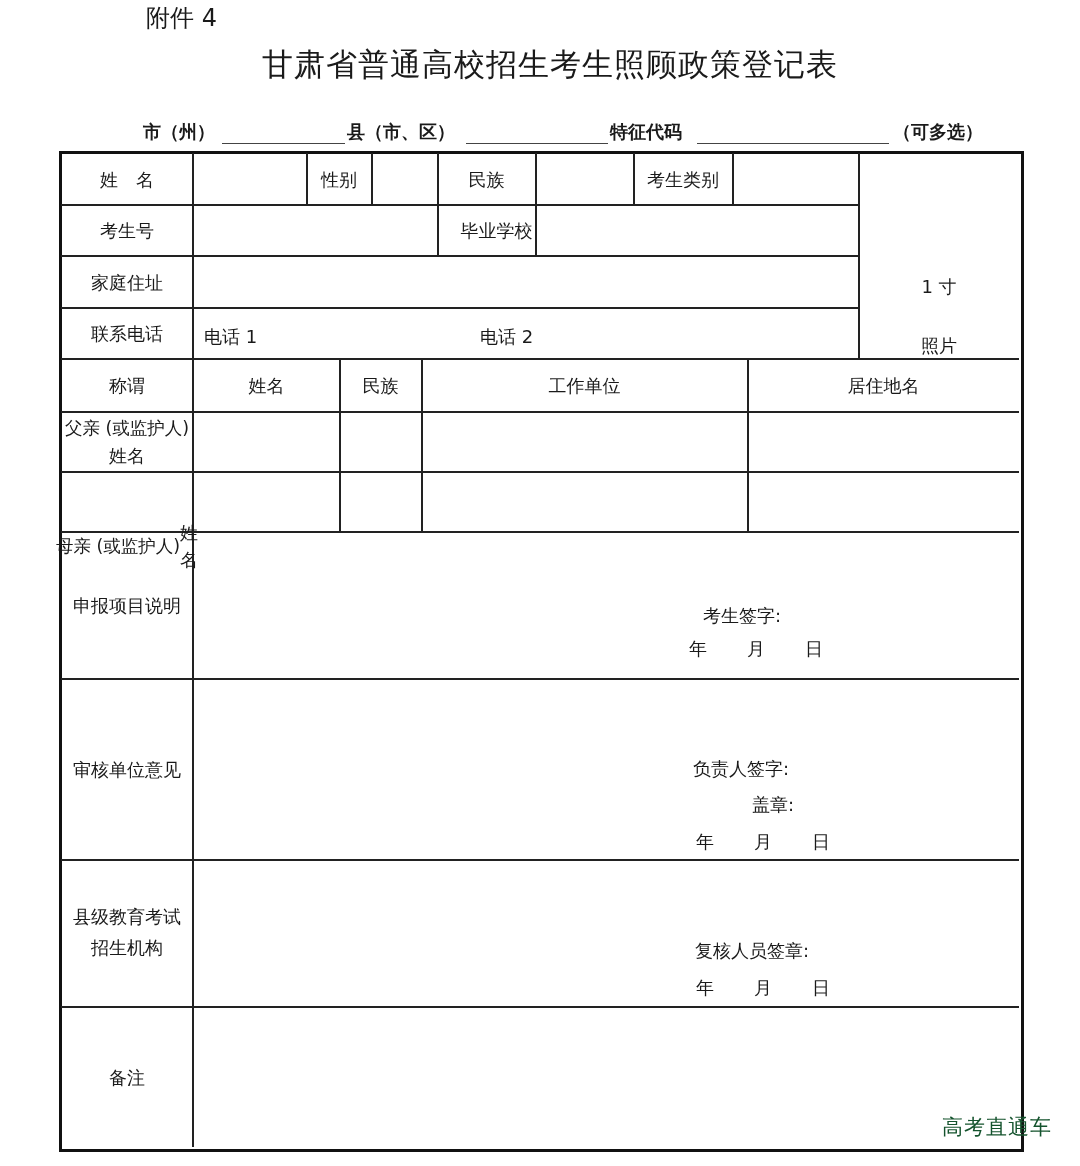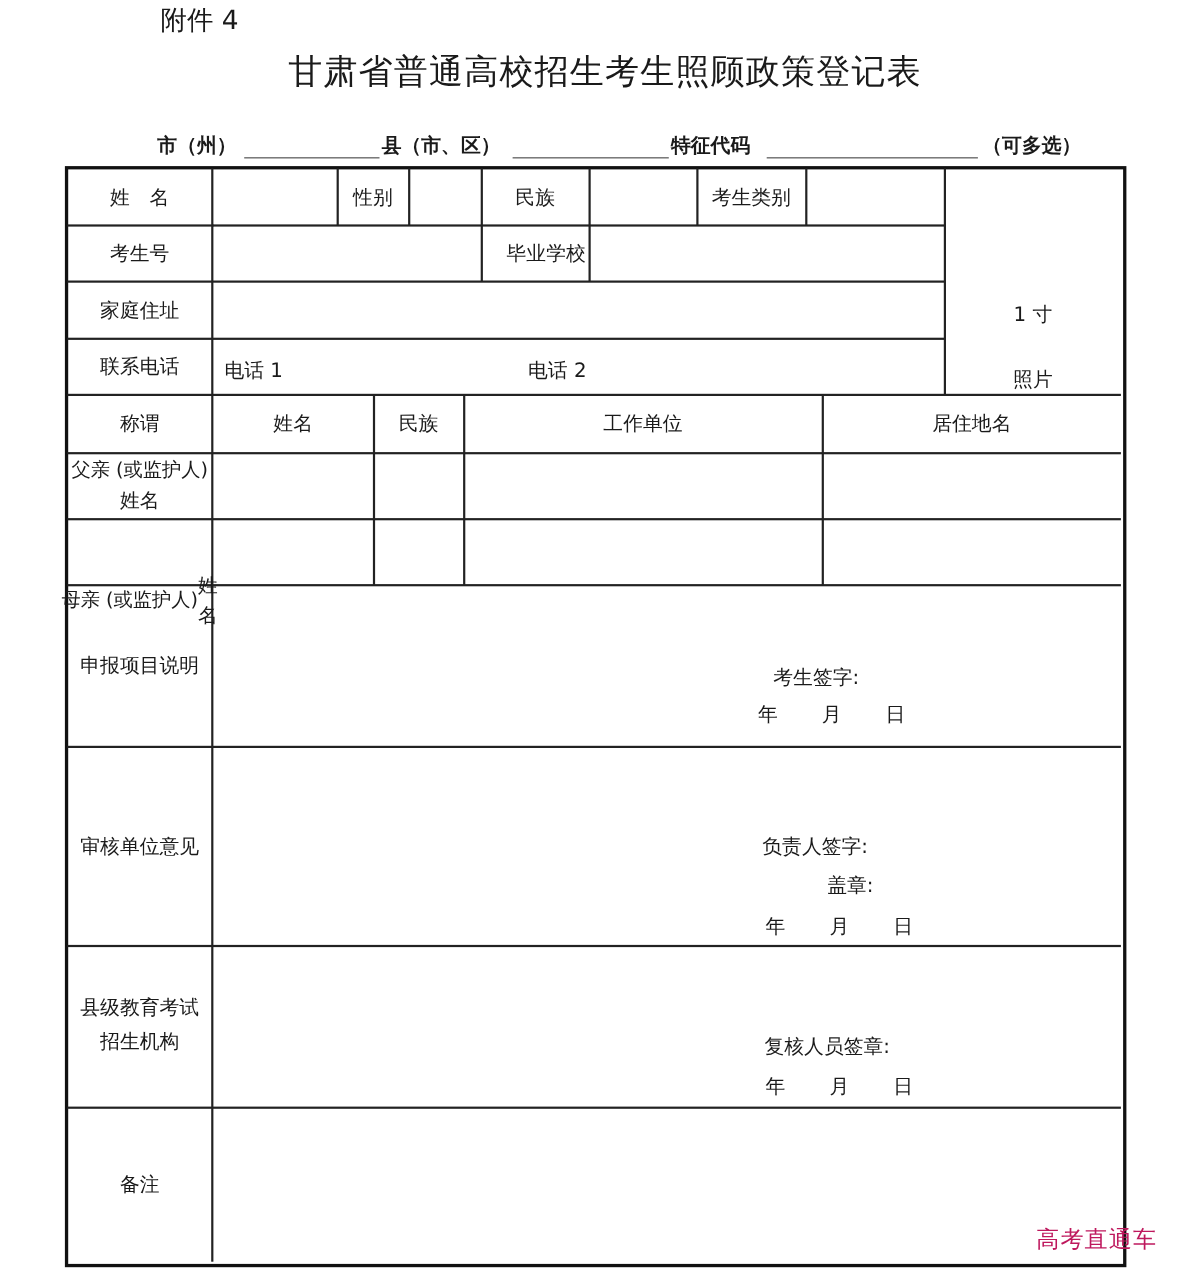--- a/index.html
+++ b/index.html
@@ -9,21 +9,21 @@
   .attach { left: 146px; top: 2px; font-size: 24px; }
   .title { left: 0; width: 1080px; top: 44px; text-align: center; font-size: 31px; letter-spacing: 1px; padding-left: 20px; box-sizing: border-box; }
   .meta { top: 120px; font-size: 18px; font-weight: bold; white-space: nowrap; }
   .uline { position: absolute; top: 143px; height: 0; border-top: 1.5px solid #444; }
   .outer { left: 59px; top: 151px; width: 959px; height: 995px; border: 3px solid #111; box-sizing: content-box; }
   .hl { position: absolute; height: 0; border-top: 2px solid #222; }
   .vl { position: absolute; width: 0; border-left: 2px solid #222; }
   .cell { position: absolute; display: flex; align-items: center; justify-content: center;
           text-align: center; font-size: 18px; line-height: 27px; }
   .txt { position: absolute; font-size: 18px; white-space: nowrap; }
-  .watermark { position: absolute; left: 942px; top: 1113px; font-size: 21px; color: #be185d; letter-spacing: 1px; }
+  .watermark { position: absolute; left: 942px; top: 1113px; font-size: 21px; color: #14532d; letter-spacing: 1px; }
 </style>
 </head>
 <body>
 
 <div class="abs attach">附件 4</div>
 <div class="abs title">甘肃省普通高校招生考生照顾政策登记表</div>
 
 <div class="abs meta" style="left:143px;">市（州）</div>
 <div class="uline" style="left:222px; width:123px;"></div>
 <div class="abs meta" style="left:347px;">县（市、区）</div>

